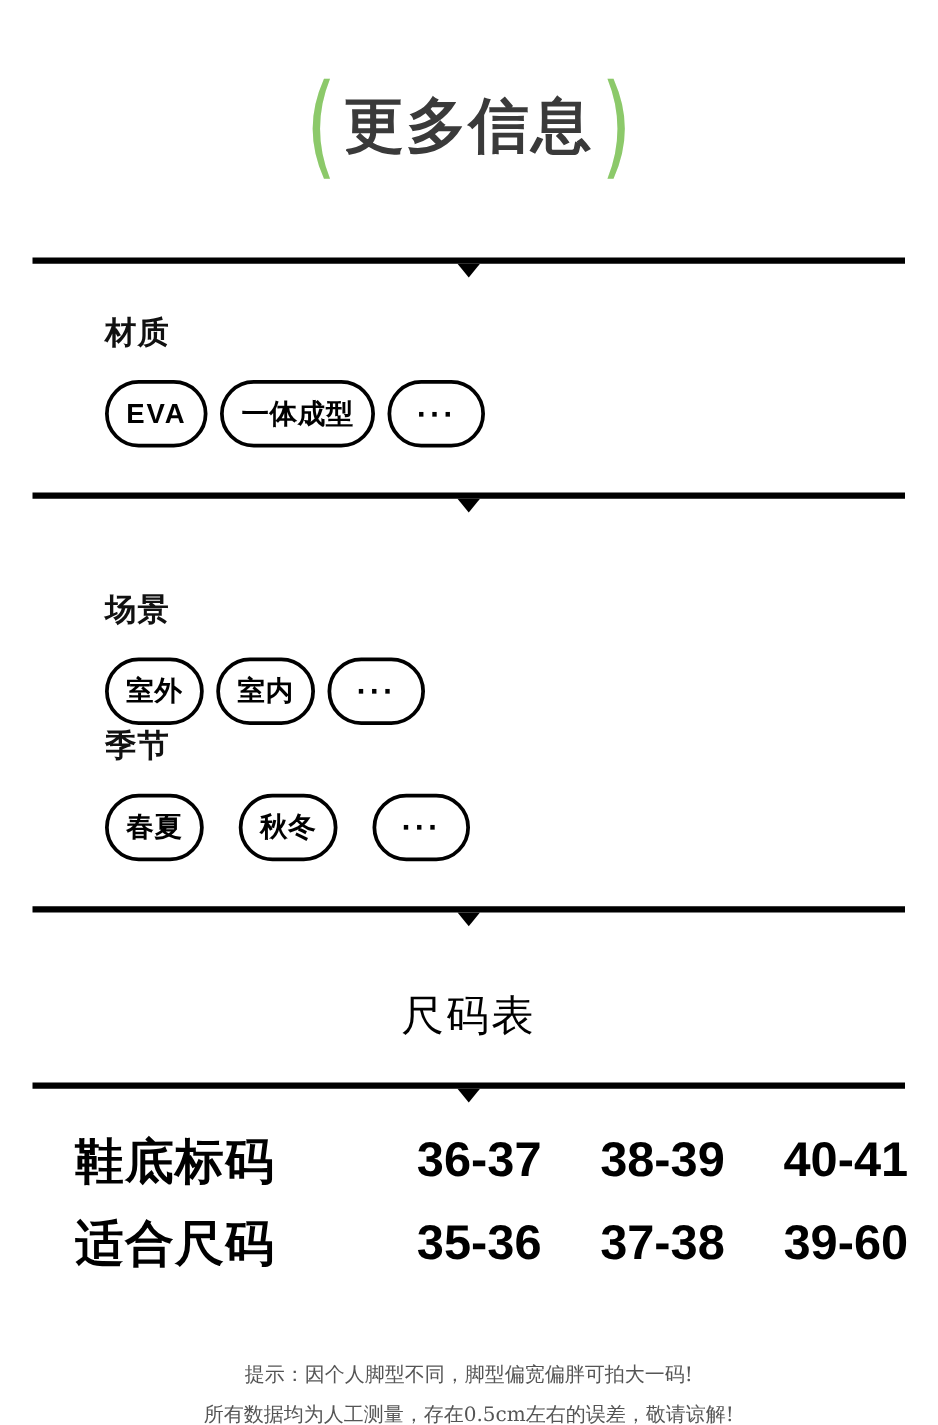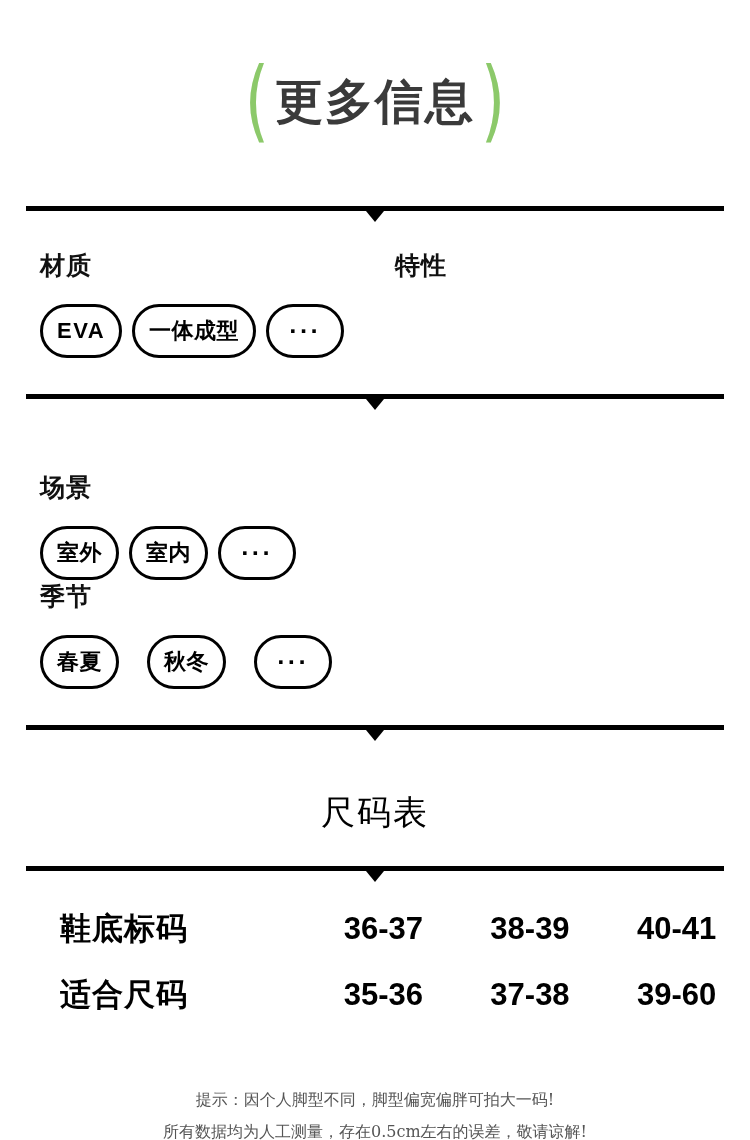--- a/index.html
+++ b/index.html
@@ -69,21 +69,21 @@
     height: 0;
     transform: translateX(-50%);
     border-left: 9px solid transparent;
     border-right: 9px solid transparent;
     border-top: 11px solid #000000;
   }
 
   
   .attr-section {
     display: flex;
-    padding-left: 40px;
+    padding-left: 84px;
   }
   .attr-col {
     width: 358px;
     box-sizing: border-box;
   }
   .attr-col.right { padding-left: 0; }
   .attr-label {
     font-size: 25px;
     font-weight: bold;
     color: #111111;
@@ -130,21 +130,21 @@
     color: #000000;
     font-family: "DejaVu Sans", "Liberation Sans", sans-serif;
     letter-spacing: 2px;
   }
   .size-table {
     width: 100%;
     border-collapse: collapse;
     table-layout: fixed;
   }
   .size-table td {
-    font-size: 31px;
+    font-size: 39px;
     font-weight: bold;
     color: #000000;
     font-family: "DejaVu Sans", "Liberation Sans", sans-serif;
     text-align: center;
     padding: 0;
   }
   .size-table td.rowhead {
     letter-spacing: 1px;
     width: 250px;
     text-align: left;
@@ -185,21 +185,20 @@
 <div class="attr-section" style="margin-top:38px;">
   <div class="attr-col">
     <div class="attr-label">材质</div>
     <div class="pill-row" style="margin-top:22px;">
       <span class="pill latin">EVA</span>
       <span class="pill">一体成型</span>
       <span class="pill ellipsis">···</span>
     </div>
   </div>
   <div class="attr-col right">
-    <div class="attr-label">特性</div>
   </div>
 </div>
 
 <div style="margin-top:36px;">
   <div class="rule">
     <span class="notch"></span>
   </div>
 </div>
 
 <div class="attr-section" style="margin-top:72px;flex-direction:column;">

